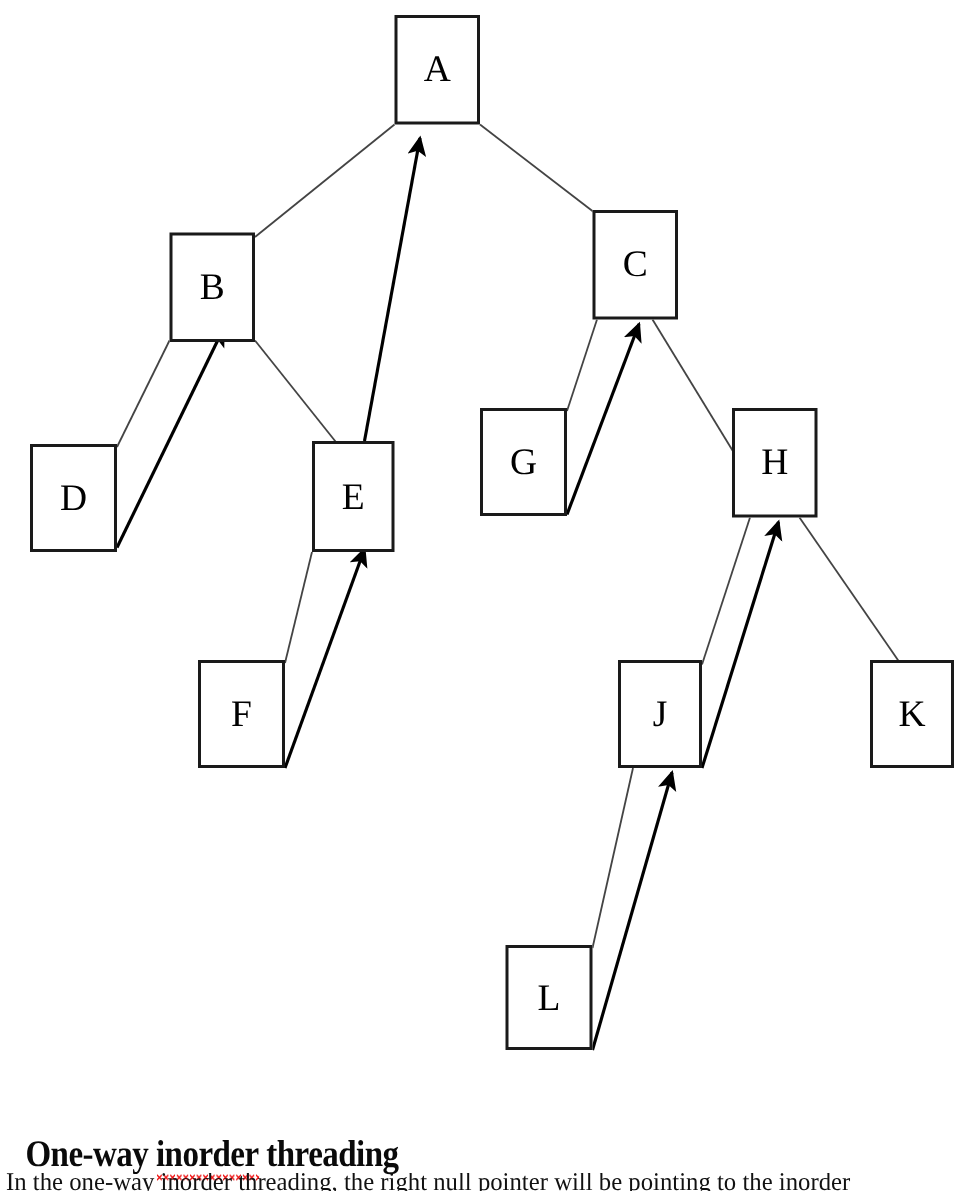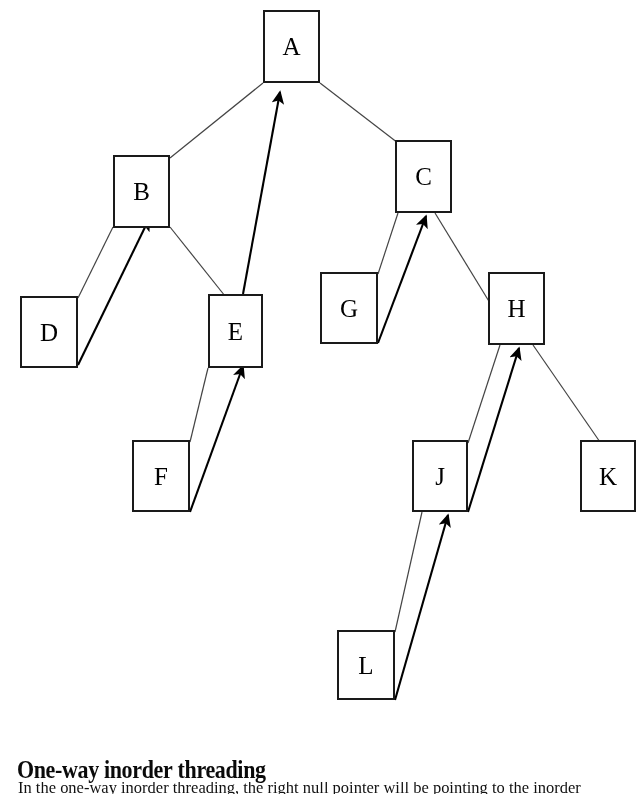--- a/index.html
+++ b/index.html
@@ -76,21 +76,21 @@
     bottom: -3px;
     height: 4px;
     background-image:
       linear-gradient(45deg, transparent 45%, #ee1111 45%, #ee1111 55%, transparent 55%),
       linear-gradient(-45deg, transparent 45%, #ee1111 45%, #ee1111 55%, transparent 55%);
     background-size: 5px 4px;
     background-repeat: repeat-x;
   }
   #cut-text-line {
     position: absolute;
-    left: 14px;
+    left: 0;
     top: 782px;
     width: 617px;
     height: 12px;
     overflow: hidden;
   }
   #cut-text-inner {
     font-family: "Liberation Serif", serif;
     font-size: 17px;
     color: #111111;
     white-space: nowrap;

